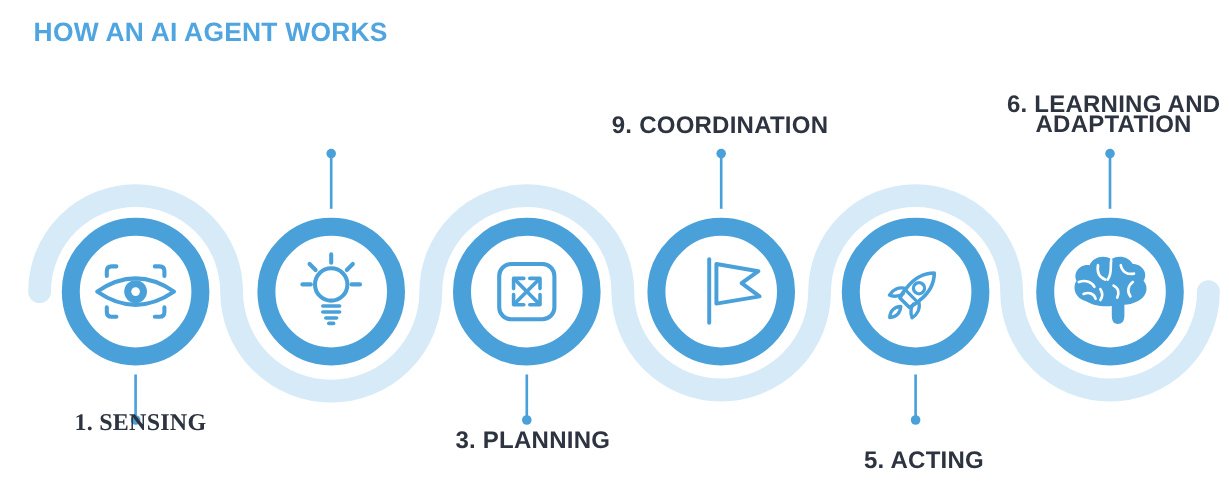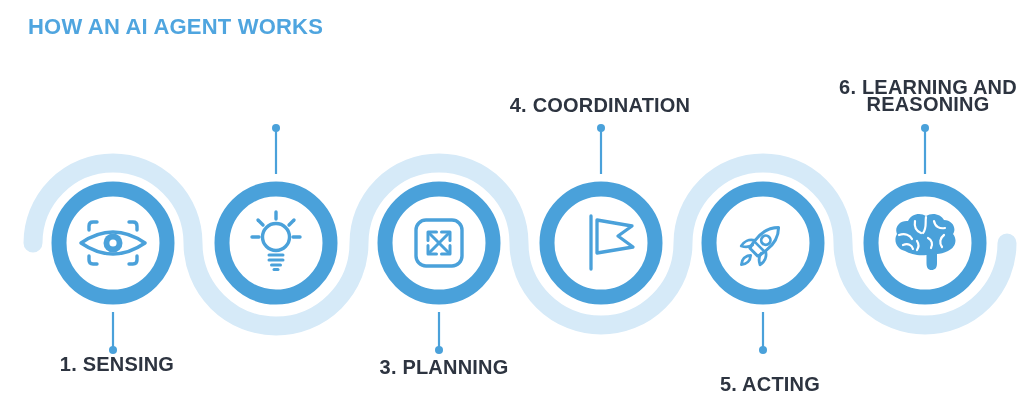--- a/index.html
+++ b/index.html
@@ -135,27 +135,27 @@
           <path d="M 934 221 C 935 227 940 229 945 228"></path>
           <path d="M 944 235 C 940 238 939 243 942 247"></path>
           <path d="M 903 245 C 908 243 912 245 913 249"></path>
           <path d="M 928 238 C 932 240 933 244 931 248"></path>
           <path d="M 917 241 C 919 244 919 247 917 250"></path>
         </g>
       </g>
     </g>
   </svg>
 
-  <div class="step-label" style="left:117px;top:356px;">1. SENSING</div>
+  <div class="step-label" style="left:117px;top:344px;font-family:Liberation Serif, serif;">1. SENSING</div>
 
 
   <div class="step-label" style="left:444px;top:359px;">3. PLANNING</div>
 
-  <div class="step-label" style="left:600px;top:97px;">4. COORDINATION</div>
+  <div class="step-label" style="left:600px;top:97px;">9. COORDINATION</div>
 
   <div class="step-label" style="left:770px;top:376px;">5. ACTING</div>
 
   <div class="step-label" style="left:928px;top:79px;">
     <span>6. LEARNING AND</span>
-    <span>REASONING</span>
+    <span>ADAPTATION</span>
   </div>
 
 </div>
 
 </body></html>

